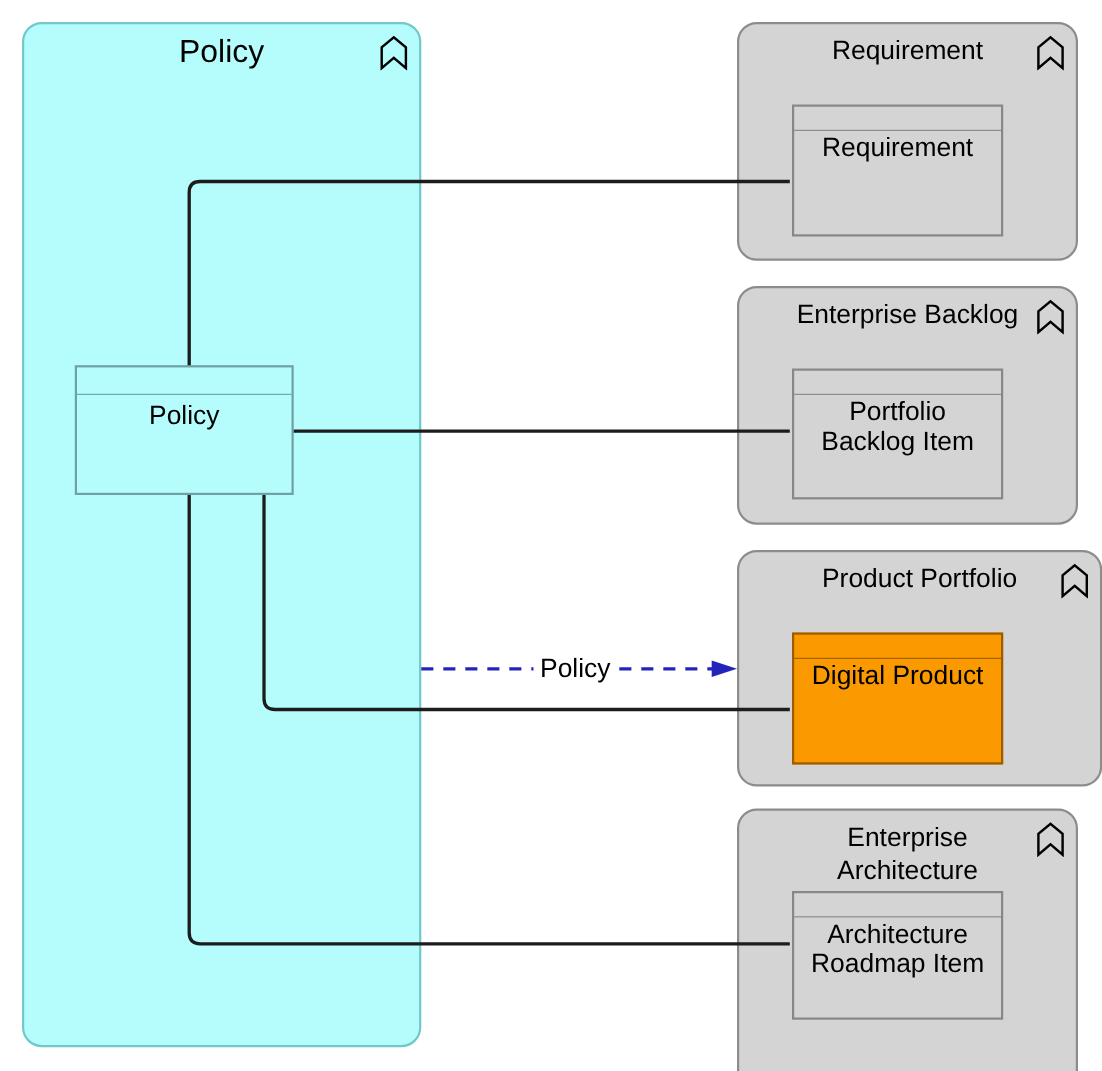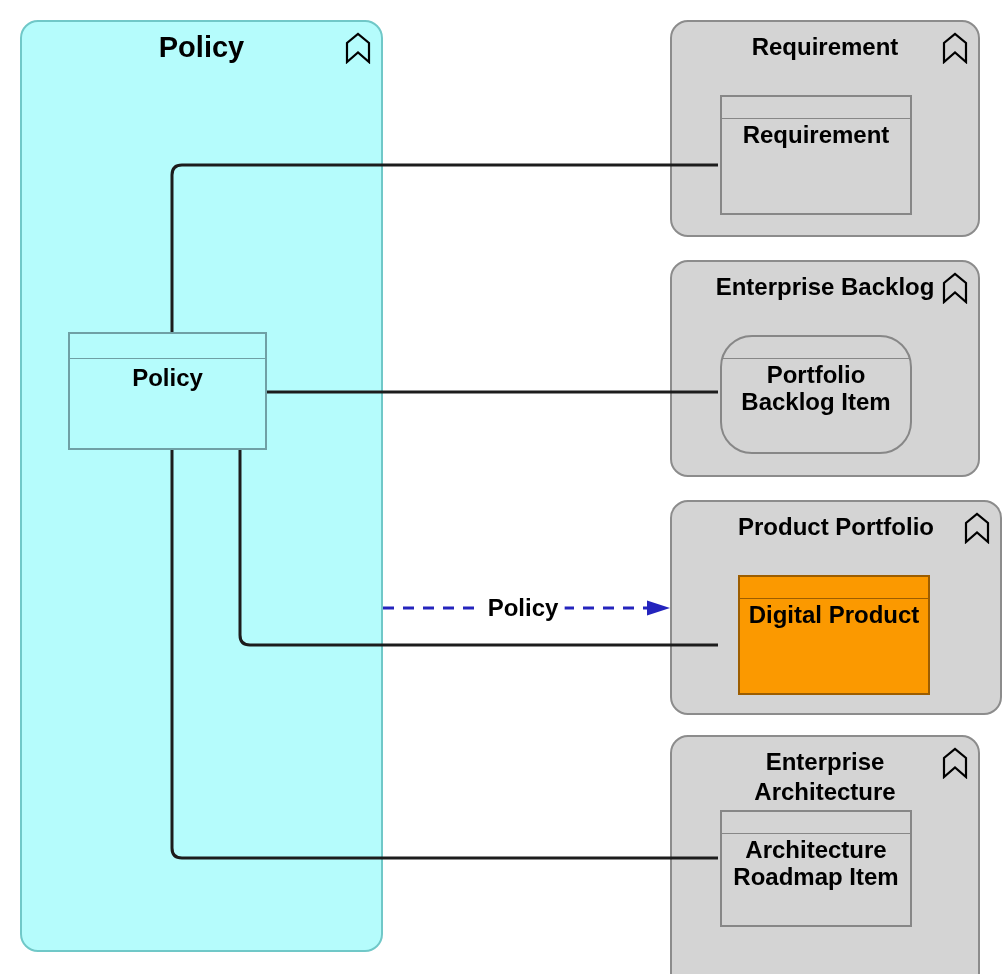--- a/index.html
+++ b/index.html
@@ -1,21 +1,20 @@
 <!DOCTYPE html>
 <html style="--canvas-bg: #ffffff; --cyan-fill: #b5fcfc; --cyan-border: #70c8c8; --cyan-node-border: #6fa0a5; --gray-fill: #d4d4d4; --gray-border: #8c8c8c; --node-border: #878787; --orange-fill: #fb9900; --orange-border: #9c5d00; --edge-color: #1c1c1c; --flow-edge-color: #2424bd; --text-color: #000000;"><head>
 <meta charset="utf-8">
 <style>
   html,body{margin:0;padding:0;background:#fff;}
   .canvas{
     position:relative;width:1002px;height:974px;overflow:hidden;
     background:var(--canvas-bg,#fff);
     font-family:"Liberation Sans",sans-serif;
     color:var(--text-color,#000);
-    font-weight:bold;
   }
   
   .group{position:absolute;border-radius:18px;box-sizing:border-box;border:2px solid;}
   .group.cyan{background:var(--cyan-fill);border-color:var(--cyan-border);}
   .group.gray{background:var(--gray-fill);border-color:var(--gray-border);}
   .group-title{
     position:absolute;left:0;right:0;top:10px;text-align:center;
     font-size:24px;line-height:30px;white-space:pre-line;
   }
   .group.cyan > .group-title{font-size:29px;line-height:34px;top:8px;}
@@ -27,21 +26,21 @@
   .node-head{box-sizing:border-box;border-bottom:1.5px solid;}
   .node-body{
     text-align:center;font-size:24px;line-height:27px;white-space:pre-line;
     padding-top:2px;
   }
   .node.cyan-node{background:var(--cyan-fill);border-color:var(--cyan-node-border);}
   .node.cyan-node .node-head{height:25px;border-color:var(--cyan-node-border);}
   .node.cyan-node .node-body{padding-top:4px;line-height:30px;}
   .node.gray-node{background:var(--gray-fill);border-color:var(--node-border);}
   .node.gray-node .node-head{height:22px;border-color:var(--node-border);}
-  .node.orange-node{background:var(--orange-fill);border-color:var(--orange-border);margin-left:18px;}
+  .node.orange-node{background:var(--orange-fill);border-color:var(--orange-border);}
   .node.orange-node .node-head{height:22px;border-color:var(--orange-border);}
   
   svg.edges{position:absolute;left:0;top:0;width:1002px;height:974px;pointer-events:none;z-index:5;}
   svg.edges path{fill:none;pointer-events:stroke;}
   .solid-edge{stroke:var(--edge-color);stroke-width:3;}
   .flow-edge{stroke:var(--flow-edge-color);stroke-width:3;stroke-dasharray:11 9;}
   .flow-head{fill:var(--flow-edge-color);stroke:none;pointer-events:all;}
   .edge-label{
     position:absolute;left:523px;top:608px;transform:translate(-50%,-50%);
     background:var(--canvas-bg,#fff);padding:0 6px;font-size:24px;line-height:28px;z-index:6;
@@ -73,21 +72,21 @@
       <div class="node-head"></div>
       <div class="node-body">Requirement</div>
     </div>
   </div>
 
   <div class="group gray" style="left:670px;top:260px;width:310px;height:217px;">
     <div class="group-title">Enterprise Backlog</div>
     <svg class="fold" viewBox="0 0 26 32">
       <path d="M2 30 V11 L13 2 L24 11 V30 L13 20.5 Z"></path>
     </svg>
-    <div class="node gray-node" style="left:48px;top:73px;width:192px;height:119px;border-radius:32px;">
+    <div class="node gray-node" style="left:48px;top:73px;width:192px;height:119px;">
       <div class="node-head"></div>
       <div class="node-body">Portfolio
 Backlog Item</div>
     </div>
   </div>
 
   <div class="group gray" style="left:670px;top:500px;width:332px;height:215px;">
     <div class="group-title">Product Portfolio</div>
     <svg class="fold" viewBox="0 0 26 32">
       <path d="M2 30 V11 L13 2 L24 11 V30 L13 20.5 Z"></path>

